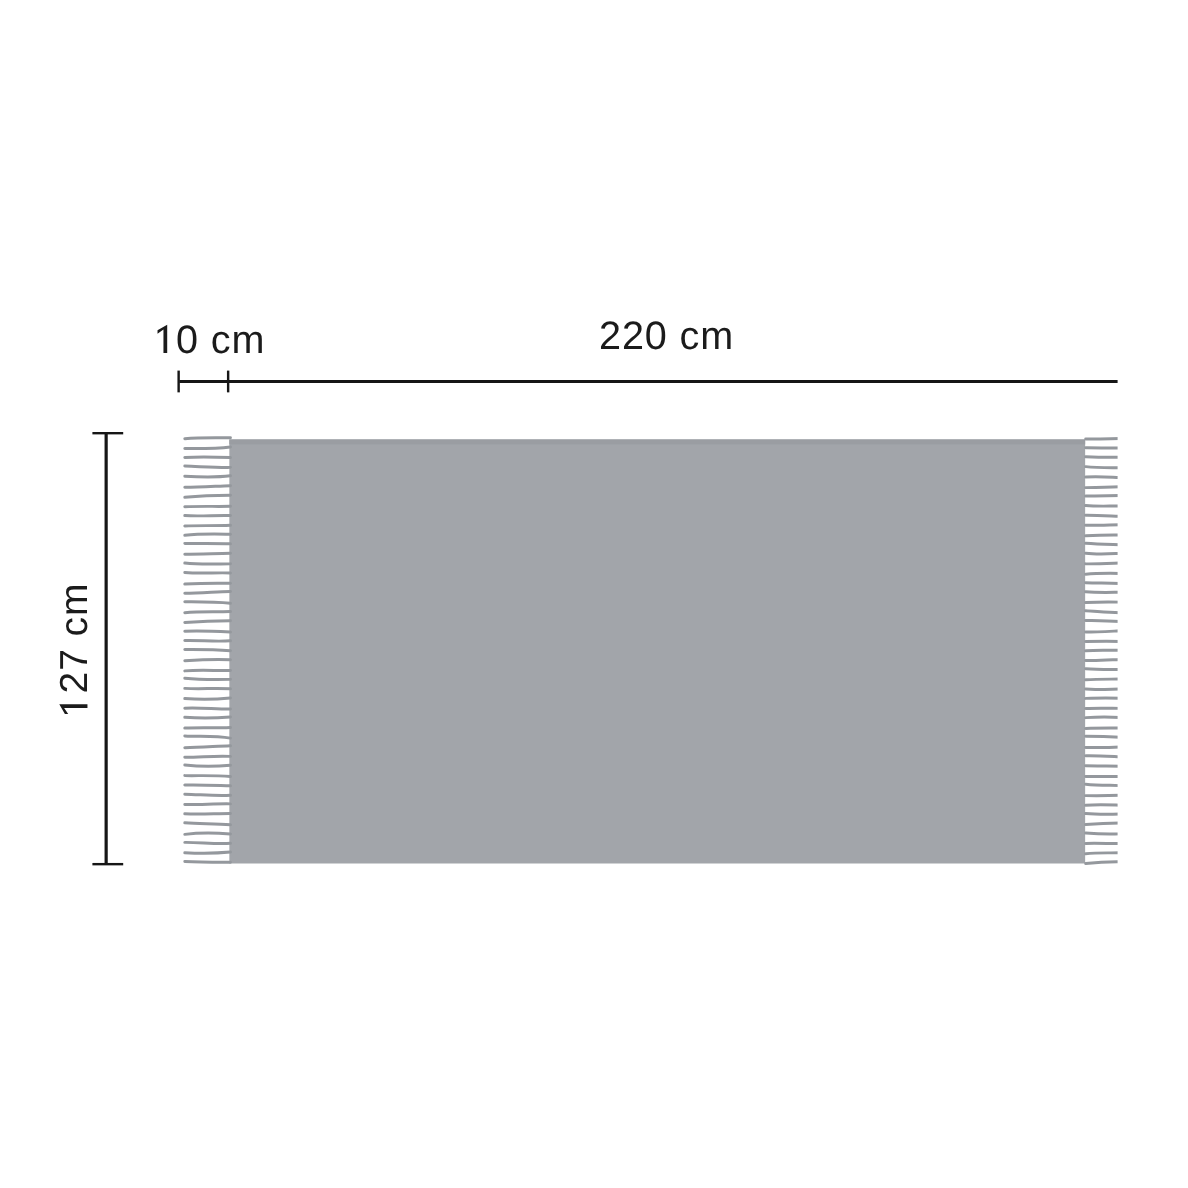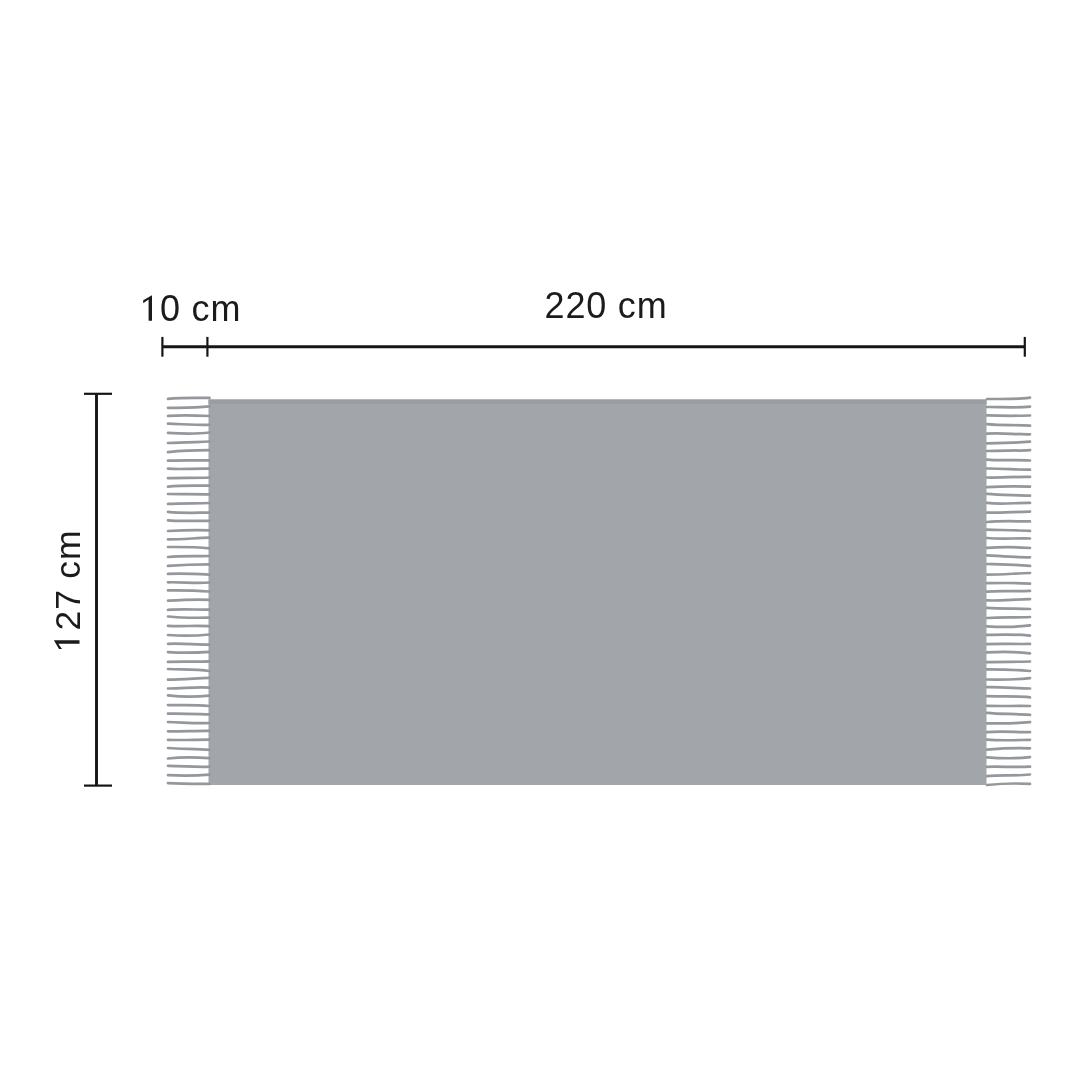--- a/index.html
+++ b/index.html
@@ -1,16 +1,16 @@
 <!DOCTYPE html>
 <html><head>
 <meta charset="utf-8">
 <style>
   html,body{margin:0;padding:0;background:#ffffff;}
-  .page{position:relative;width:1016px;height:1080px;background:#ffffff;overflow:hidden;padding-left:44px;}
+  .page{position:relative;width:1016px;height:1080px;background:#ffffff;overflow:hidden;}
   svg{position:absolute;left:0;top:0;}
   text{font-family:"Liberation Sans",sans-serif;fill:#1b1b1b;letter-spacing:0.8px;}
 </style>
 </head>
 <body>
 <div class="page">
 <svg width="1080" height="1080" viewBox="0 0 1080 1080">
   <defs>
     <filter id="soft" x="-5%" y="-5%" width="110%" height="110%">
       <feGaussianBlur stdDeviation="0.7"></feGaussianBlur>

